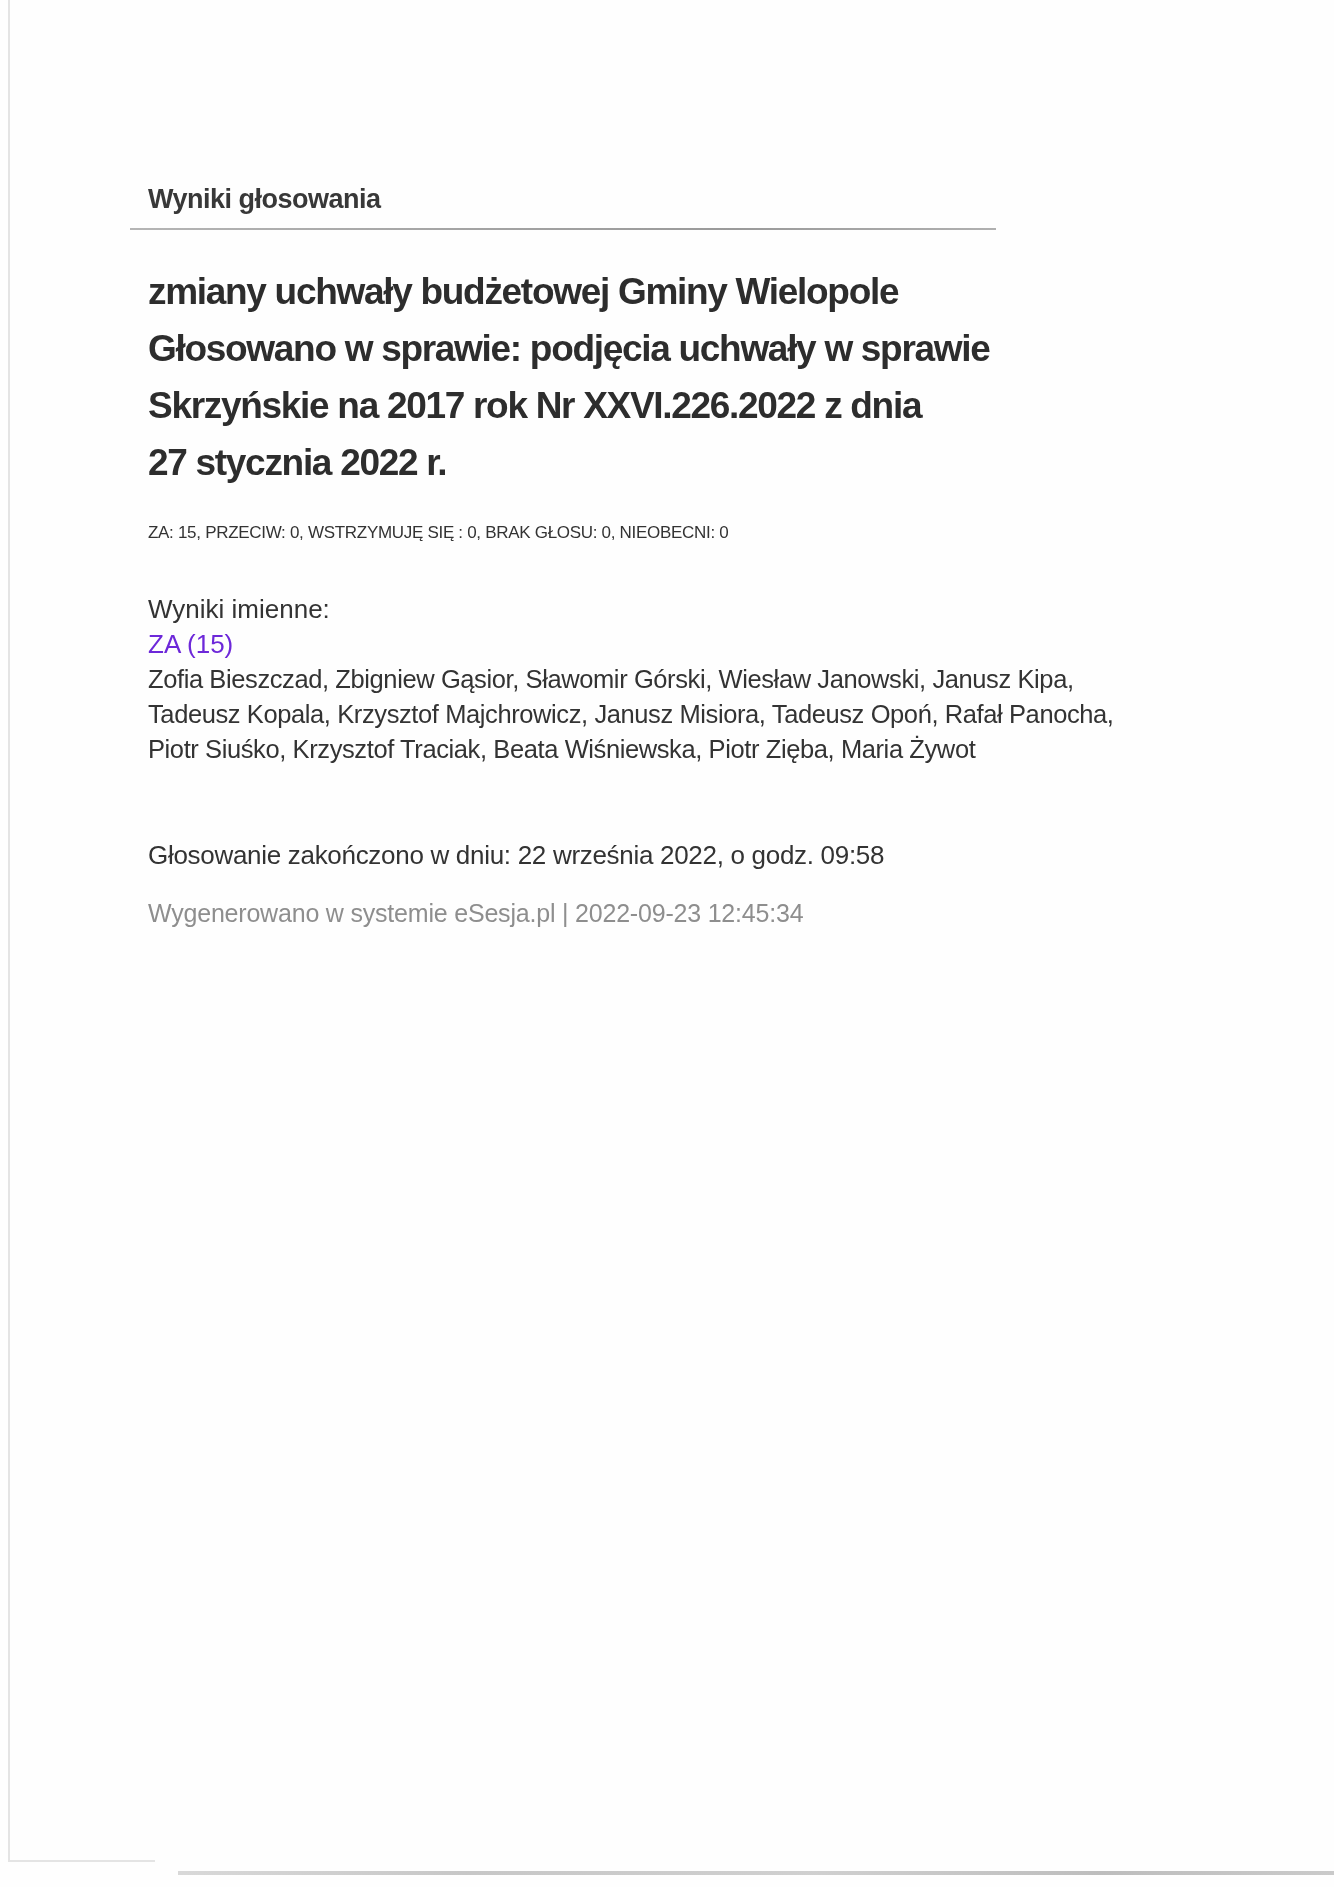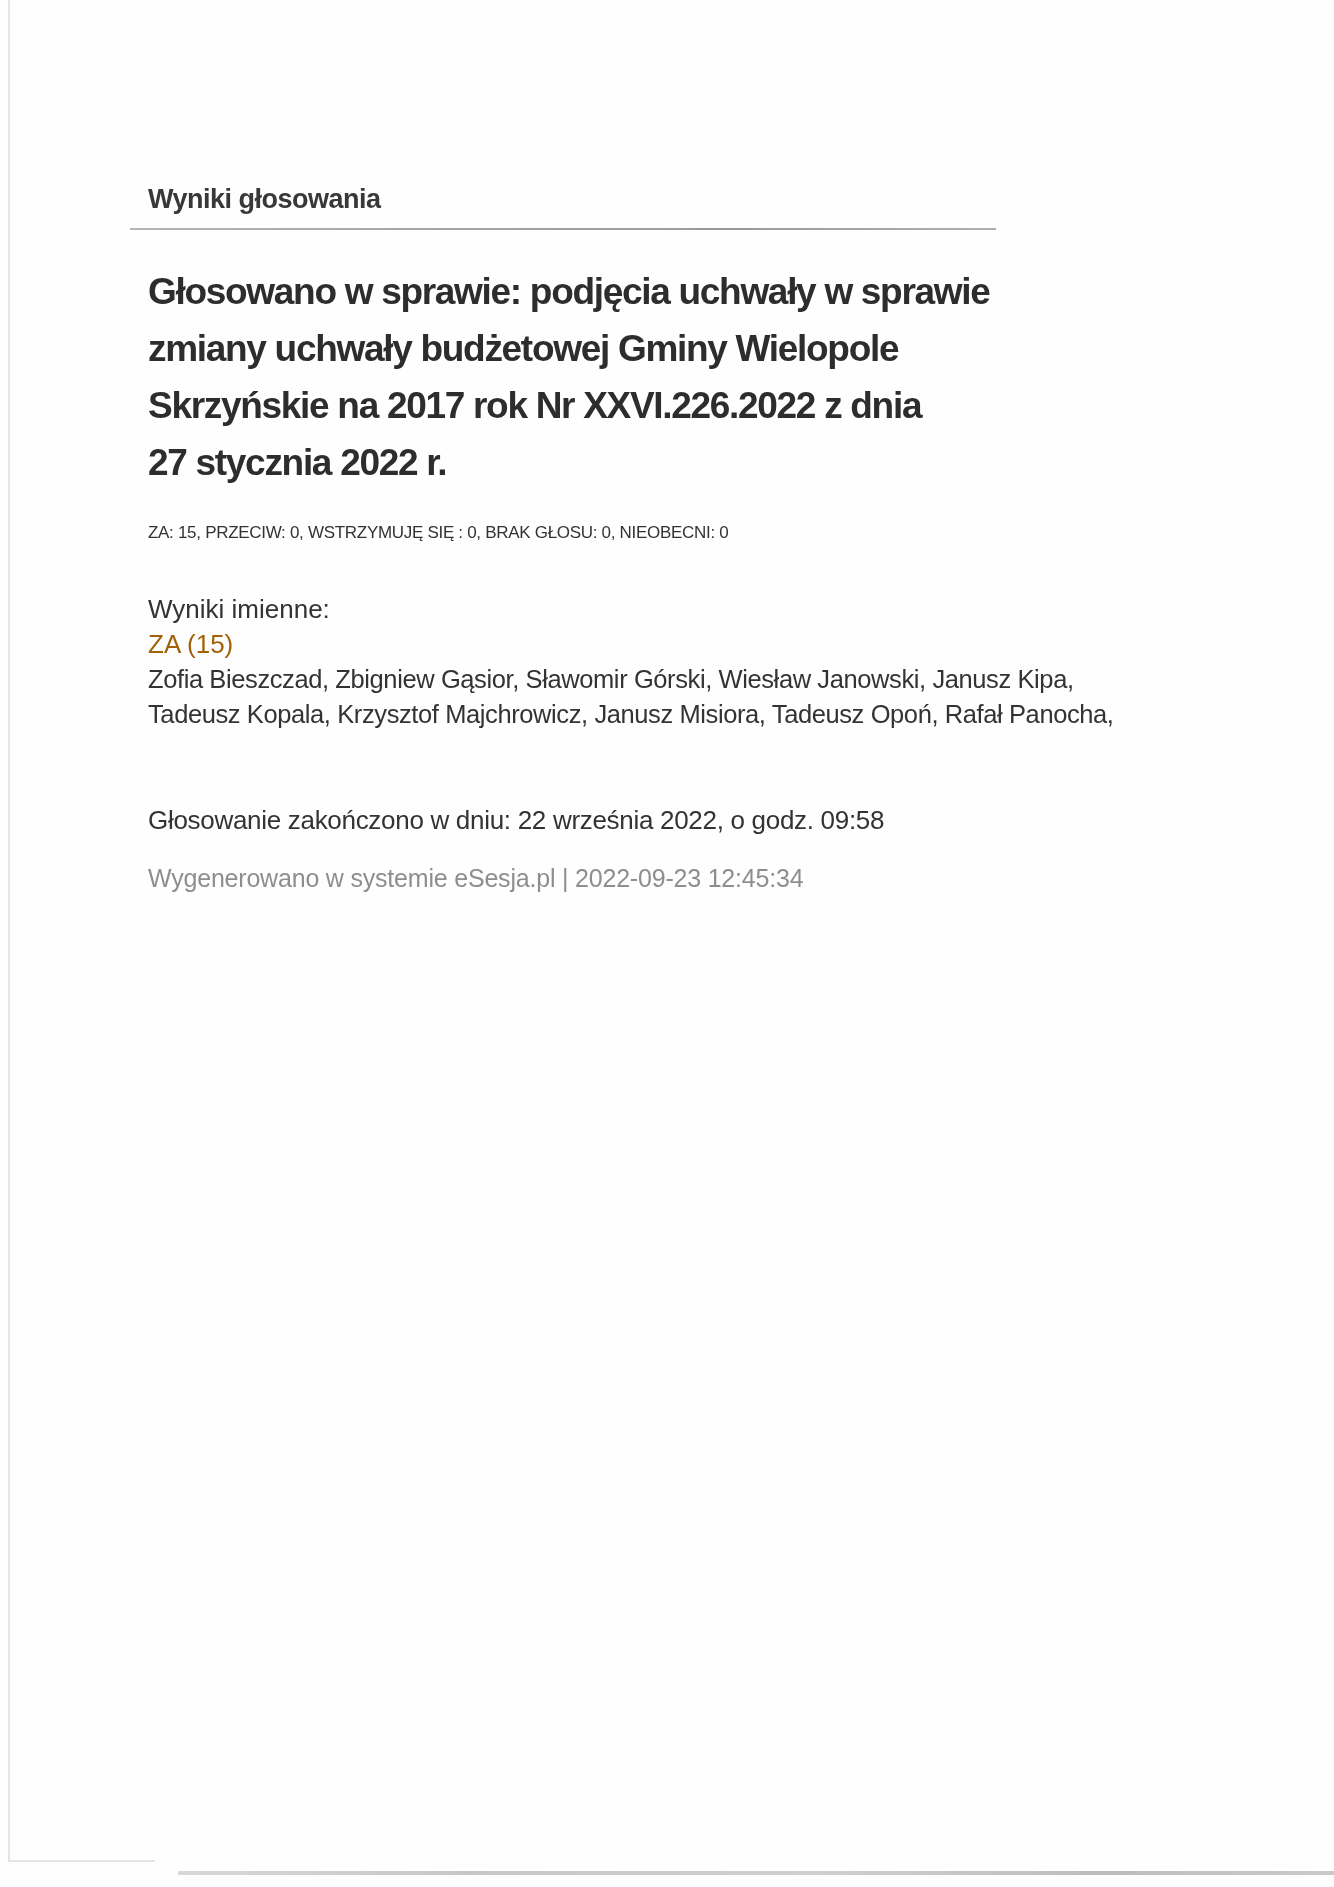--- a/index.html
+++ b/index.html
@@ -76,21 +76,21 @@
     font-size:26px;
     line-height:35px;
     text-underline-offset:4px;
     white-space:nowrap;
     color:#333333;
   }
   .vote-group-label{
     font-size:26px;
     line-height:35px;
     white-space:nowrap;
-    color:#a16207;
+    color:#6d28d9;
   }
   .names{
     font-size:25.5px;
     letter-spacing:-0.4px;
     line-height:35px;
     color:#333333;
   }
   .names .nline{white-space:nowrap;}
 
   .closing-line{
@@ -114,34 +114,35 @@
 <body>
 
 <div class="page">
   <div class="scan-left-edge"></div>
 
   <div class="content">
     <h1 class="page-title">Wyniki głosowania</h1>
     <div class="title-divider"></div>
 
     <div class="subject-heading">
+      <div class="hline">zmiany uchwały budżetowej Gminy Wielopole</div>
       <div class="hline">Głosowano w sprawie: podjęcia uchwały w sprawie</div>
-      <div class="hline">zmiany uchwały budżetowej Gminy Wielopole</div>
       <div class="hline">Skrzyńskie na 2017 rok Nr XXVI.226.2022 z dnia</div>
       <div class="hline">27 stycznia 2022 r.</div>
     </div>
 
     <p class="vote-summary">ZA: 15, PRZECIW: 0, WSTRZYMUJĘ SIĘ : 0, BRAK GŁOSU: 0, NIEOBECNI: 0</p>
 
     <div class="results">
       <div class="results-section-label">Wyniki imienne:</div>
       <div class="vote-group-label">ZA (15)</div>
       <div class="names">
         <div class="nline">Zofia Bieszczad, Zbigniew Gąsior, Sławomir Górski, Wiesław Janowski, Janusz Kipa,</div>
         <div class="nline">Tadeusz Kopala, Krzysztof Majchrowicz, Janusz Misiora, Tadeusz Opoń, Rafał Panocha,</div>
+        <div class="nline">Piotr Siuśko, Krzysztof Traciak, Beata Wiśniewska, Piotr Zięba, Maria Żywot</div>
       </div>
     </div>
 
     <p class="closing-line">Głosowanie zakończono w dniu: 22 września 2022, o godz. 09:58</p>
     <p class="generation-footer">Wygenerowano w systemie eSesja.pl | 2022-09-23 12:45:34</p>
   </div>
 
   <div class="scan-corner"></div>
   <div class="scan-bottom-line"></div>
 </div>

